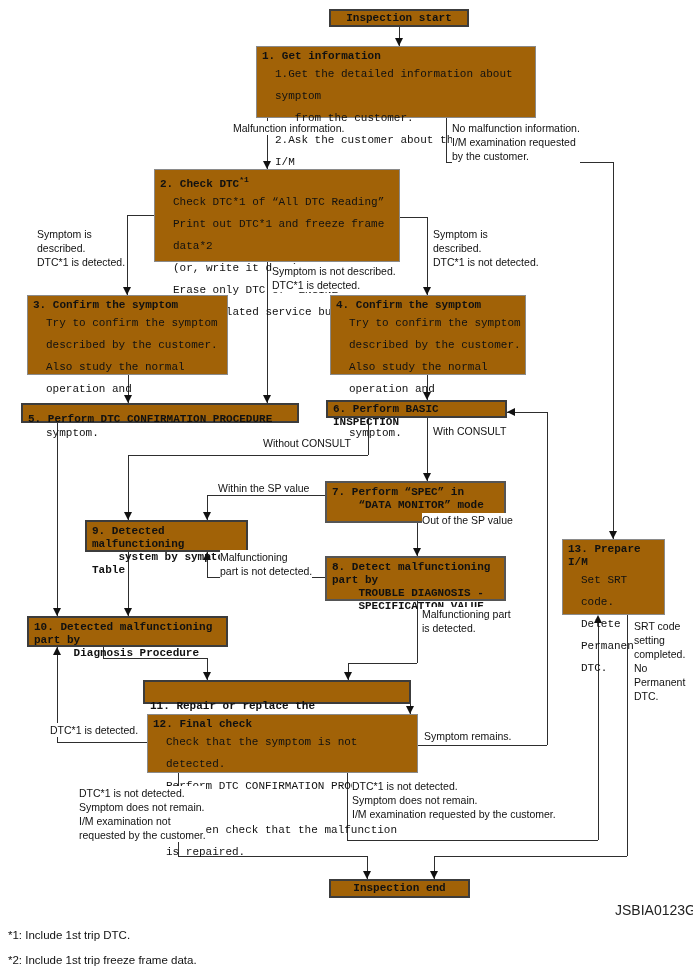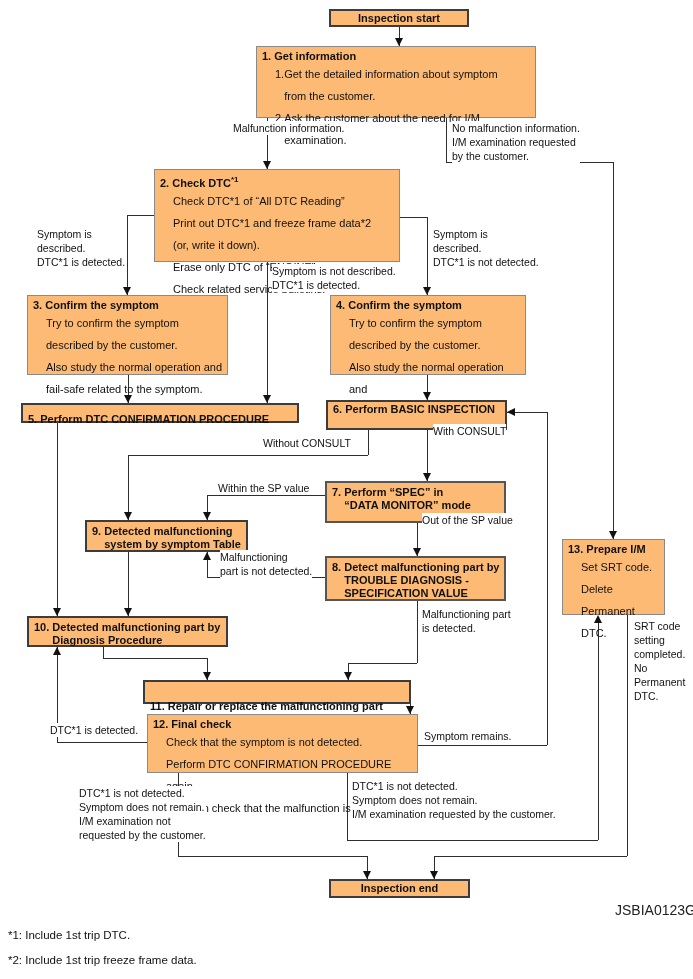--- a/index.html
+++ b/index.html
@@ -2,21 +2,21 @@
 <html><head>
 <meta charset="utf-8">
 <style>
   html,body{margin:0;padding:0;background:#fff;}
   #stage{
     position:relative;width:693px;height:979px;background:#fff;
     font-family:"Liberation Sans","DejaVu Sans",sans-serif;color:#111;
     overflow:hidden;
   }
   
-  .node{position:absolute;background:#fdba74;box-sizing:border-box;border:1px solid #8a8a8a;padding:3px 4px 2px 5px;}
+  .node{position:absolute;background:#a16207;box-sizing:border-box;border:1px solid #8a8a8a;padding:3px 4px 2px 5px;font-family:Liberation Mono, monospace;}
   .node.bold{border:2px solid #3c3c3c;}
   .node.center{display:flex;align-items:center;justify-content:center;padding:0;}
   .nt{font-size:11px;font-weight:bold;line-height:13px;white-space:pre-wrap;}
   .nt sup{font-size:8px;}
   .nb{font-size:11px;line-height:22px;white-space:pre-wrap;margin-left:13px;}
   
   .vl{position:absolute;width:1px;background:#2e2e2e;}
   .hl{position:absolute;height:1px;background:#2e2e2e;}
   .ar{position:absolute;width:0;height:0;}
   .ad{border-left:4px solid transparent;border-right:4px solid transparent;border-top:8px solid #111;}
@@ -135,21 +135,21 @@
     <div class="nb">Try to confirm the symptom
 described by the customer.
 Also study the normal operation and
 fail-safe related to the symptom.</div>
   </div>
 
   <div class="node bold" style="left:21px;top:403px;width:278px;height:20px;padding-top:8px">
     <div class="nt">5. Perform DTC CONFIRMATION PROCEDURE</div>
   </div>
 
-  <div class="node bold" style="left:326px;top:400px;width:181px;height:30px;padding-top:1px">
+  <div class="node bold" style="left:326px;top:400px;width:181px;height:18px;padding-top:1px">
     <div class="nt">6. Perform BASIC INSPECTION</div>
   </div>
 
   <div class="node" style="left:325px;top:481px;width:181px;height:42px;border-width:2px;border-color:#555">
     <div class="nt">7. Perform “SPEC” in
     “DATA MONITOR” mode</div>
   </div>
 
   <div class="node" style="left:325px;top:556px;width:181px;height:45px;border-width:2px;border-color:#555">
     <div class="nt">8. Detect malfunctioning part by

